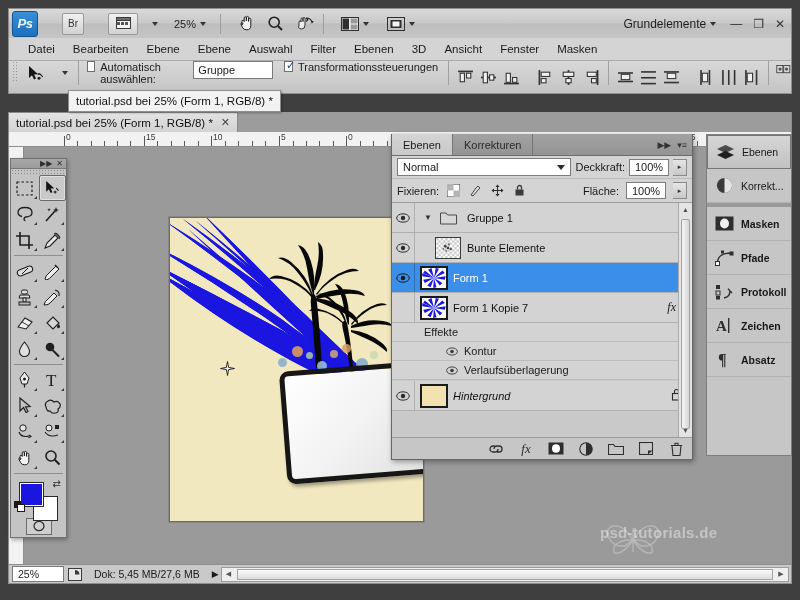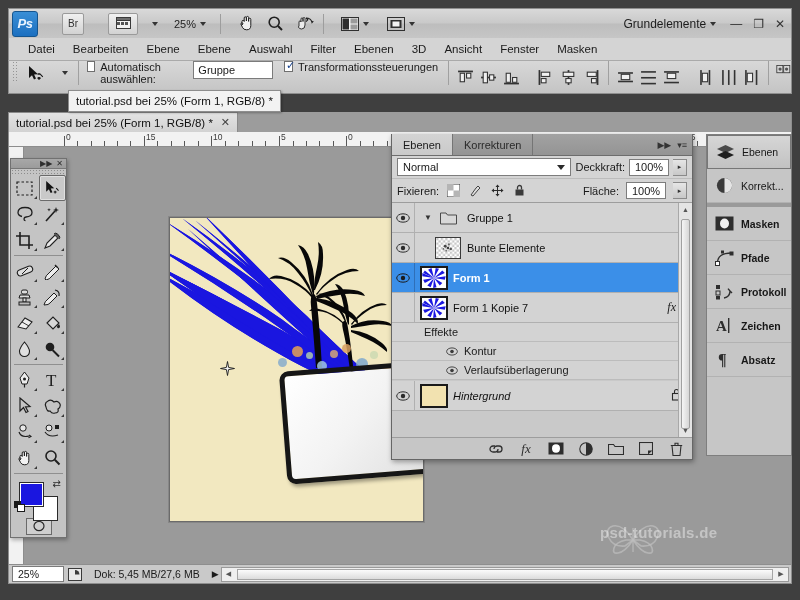--- a/index.html
+++ b/index.html
@@ -187,21 +187,21 @@
   .lockrow { height:24px; display:flex; align-items:center; padding:0 5px; gap:7px;
     border-bottom:1px solid #9d9d9d; }
   .lock-ico { width:15px; height:15px; display:flex;align-items:center;justify-content:center; }
 
   .layerlist { flex:1; background:#c9c9c9; position:relative; overflow:hidden; }
   .layerrow {
     height:30px; display:flex; align-items:center;
     border-bottom:1px solid #b0b0b0; background:#d3d3d3;
   }
   .layerrow.selected { background:#3b8fe8; }
-  .layerrow.selected .lname { color:#fff; font-weight:bold; }
+  .layerrow.selected .lname { color:#fff; font-weight:normal; }
   .eyecell { width:23px; height:100%; display:flex; align-items:center; justify-content:center;
     border-right:1px solid #b0b0b0; }
   .eye { width:14px;height:10px; }
   .thumbcell { width:38px; display:flex; align-items:center; justify-content:center; }
   .thumb { width:26px; height:22px; border:1px solid #3a3a3a; background:#fff; }
   .lname { font-size:11px; color:#111; }
   .fxbadge { margin-left:auto; margin-right:16px; font-style:italic; font-size:12px; font-family:"Liberation Serif",serif; }
   .effectrow {
     height:19px; display:flex; align-items:center; background:#d3d3d3;
     border-bottom:1px solid #bcbcbc; padding-left:54px; font-size:11px;

